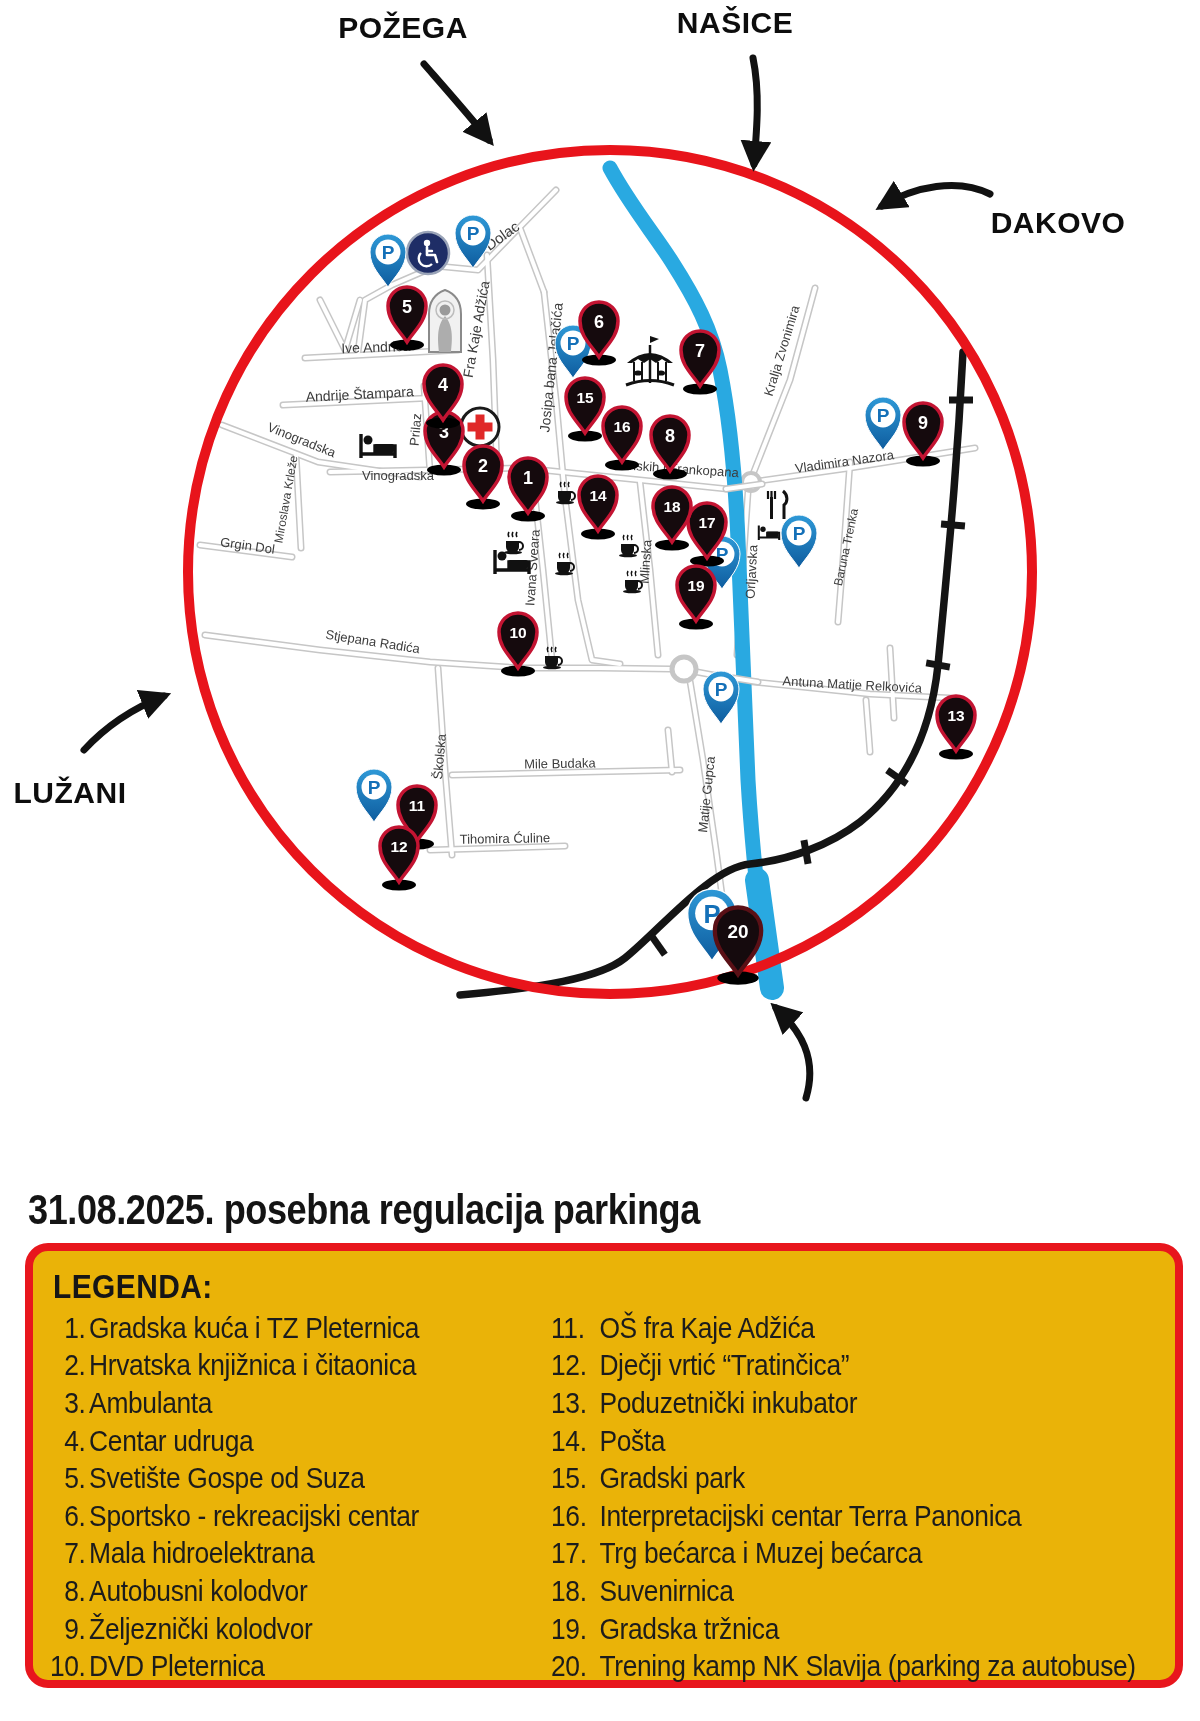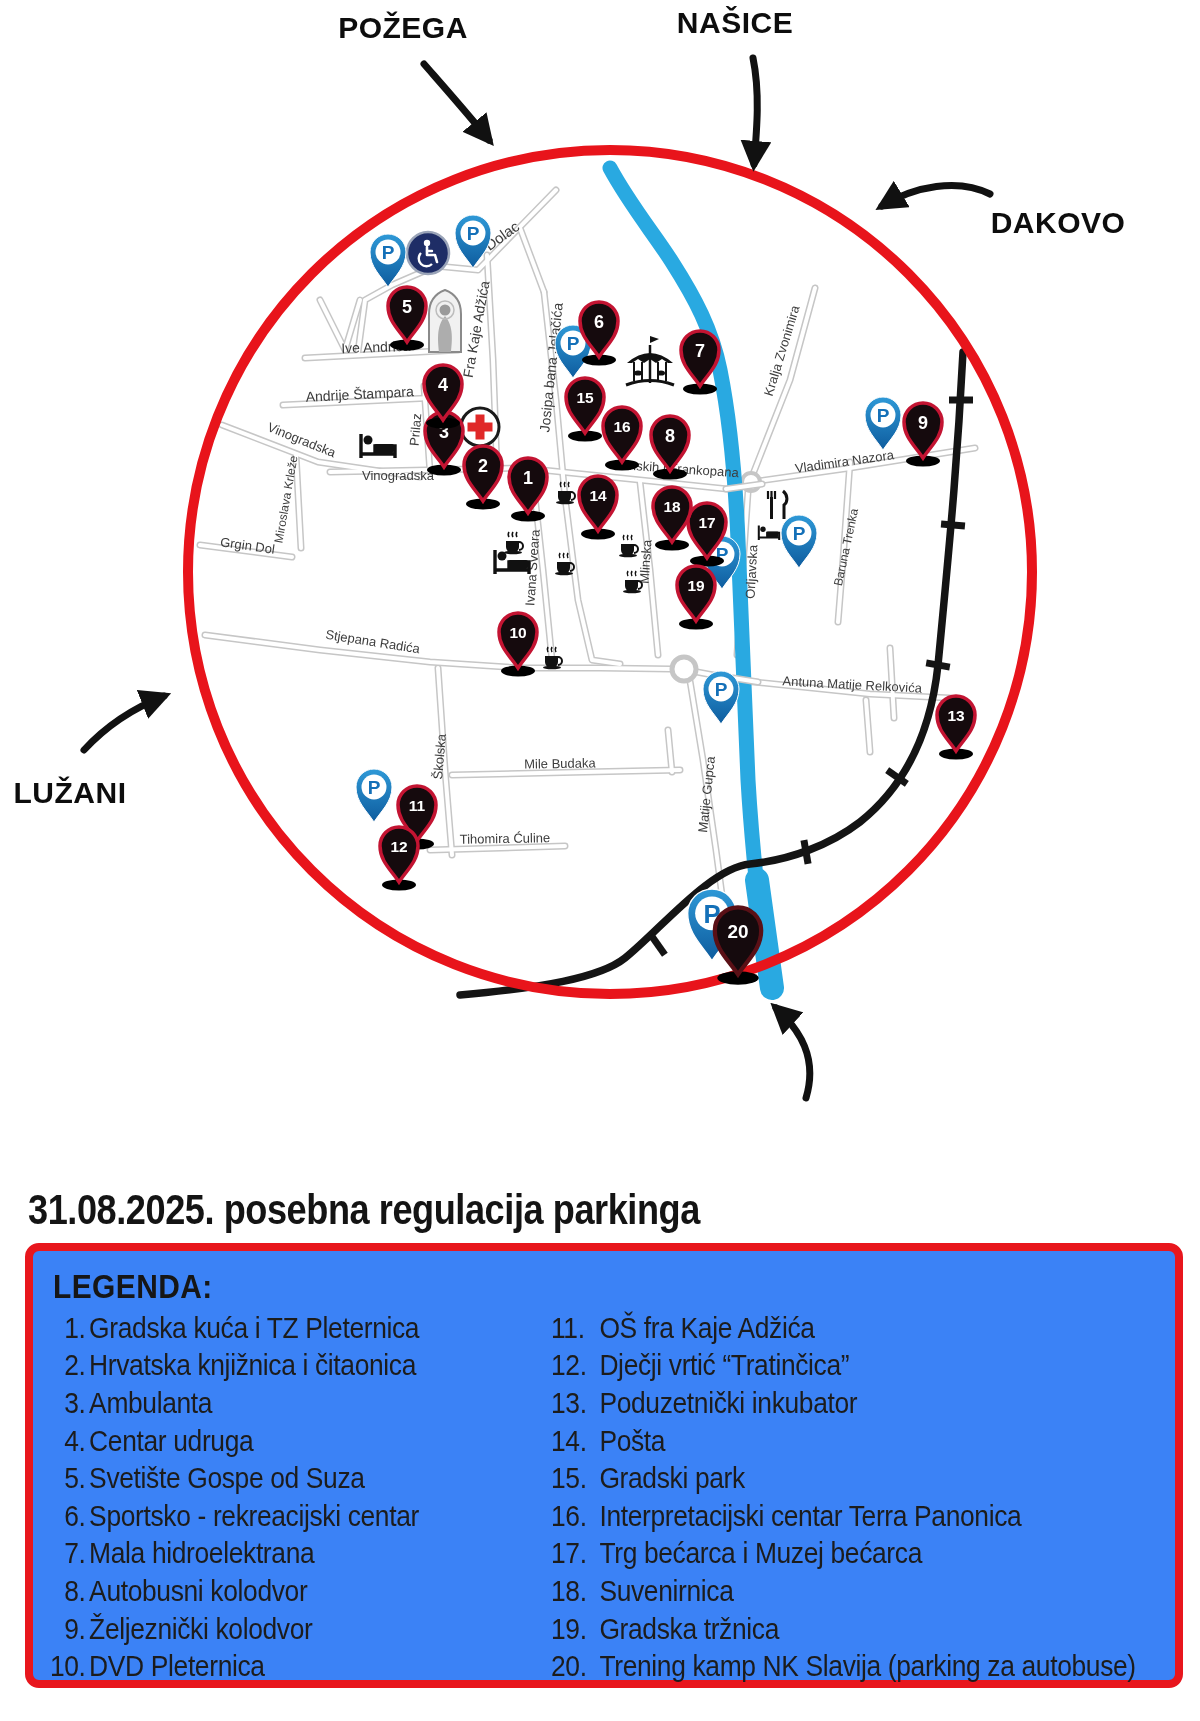--- a/index.html
+++ b/index.html
@@ -7,21 +7,21 @@
         font-family:"Liberation Sans",sans-serif;}
   #map{position:absolute;left:0;top:0;}
   .road-casing{fill:none;stroke:#c6c6c6;stroke-width:7;stroke-linecap:round;stroke-linejoin:round;}
   .road-fill{fill:none;stroke:#ffffff;stroke-width:4;stroke-linecap:round;stroke-linejoin:round;}
   .street-label{fill:#3c3c3c;font-weight:400;}
   .city-label{font-weight:700;fill:#0d0d0d;letter-spacing:.5px;}
   .city-arrow{fill:none;stroke:#111;stroke-width:7;stroke-linecap:round;}
   #page-title{position:absolute;left:28px;top:1186px;font-size:42px;font-weight:700;color:#141414;
       white-space:nowrap;transform:scaleX(.86);transform-origin:left center;letter-spacing:-.5px;}
   #legend-box{position:absolute;left:25px;top:1243px;width:1142px;height:429px;
-      border:8px solid #e8161d;border-radius:14px;background:#3b82f6;}
+      border:8px solid #e8161d;border-radius:23px;background:#eab308;}
   #legend-heading{position:absolute;left:20px;top:16px;font-size:34px;font-weight:700;color:#161616;
       transform:scaleX(.88);transform-origin:left top;letter-spacing:.5px;}
   .legend-col{position:absolute;top:58px;transform:scaleX(.88);transform-origin:left top;
       font-size:30px;color:#1c1c1c;letter-spacing:-.4px;}
   #legend-left{left:13px;width:560px;}
   #legend-right{left:518px;width:700px;}
   .legend-row{display:flex;height:37.6px;align-items:center;white-space:nowrap;}
   #legend-left .ln{width:45px;text-align:right;flex:0 0 45px;}
   #legend-left .ll{margin-left:4px;}
   #legend-right .ln{width:53px;text-align:left;flex:0 0 53px;}

